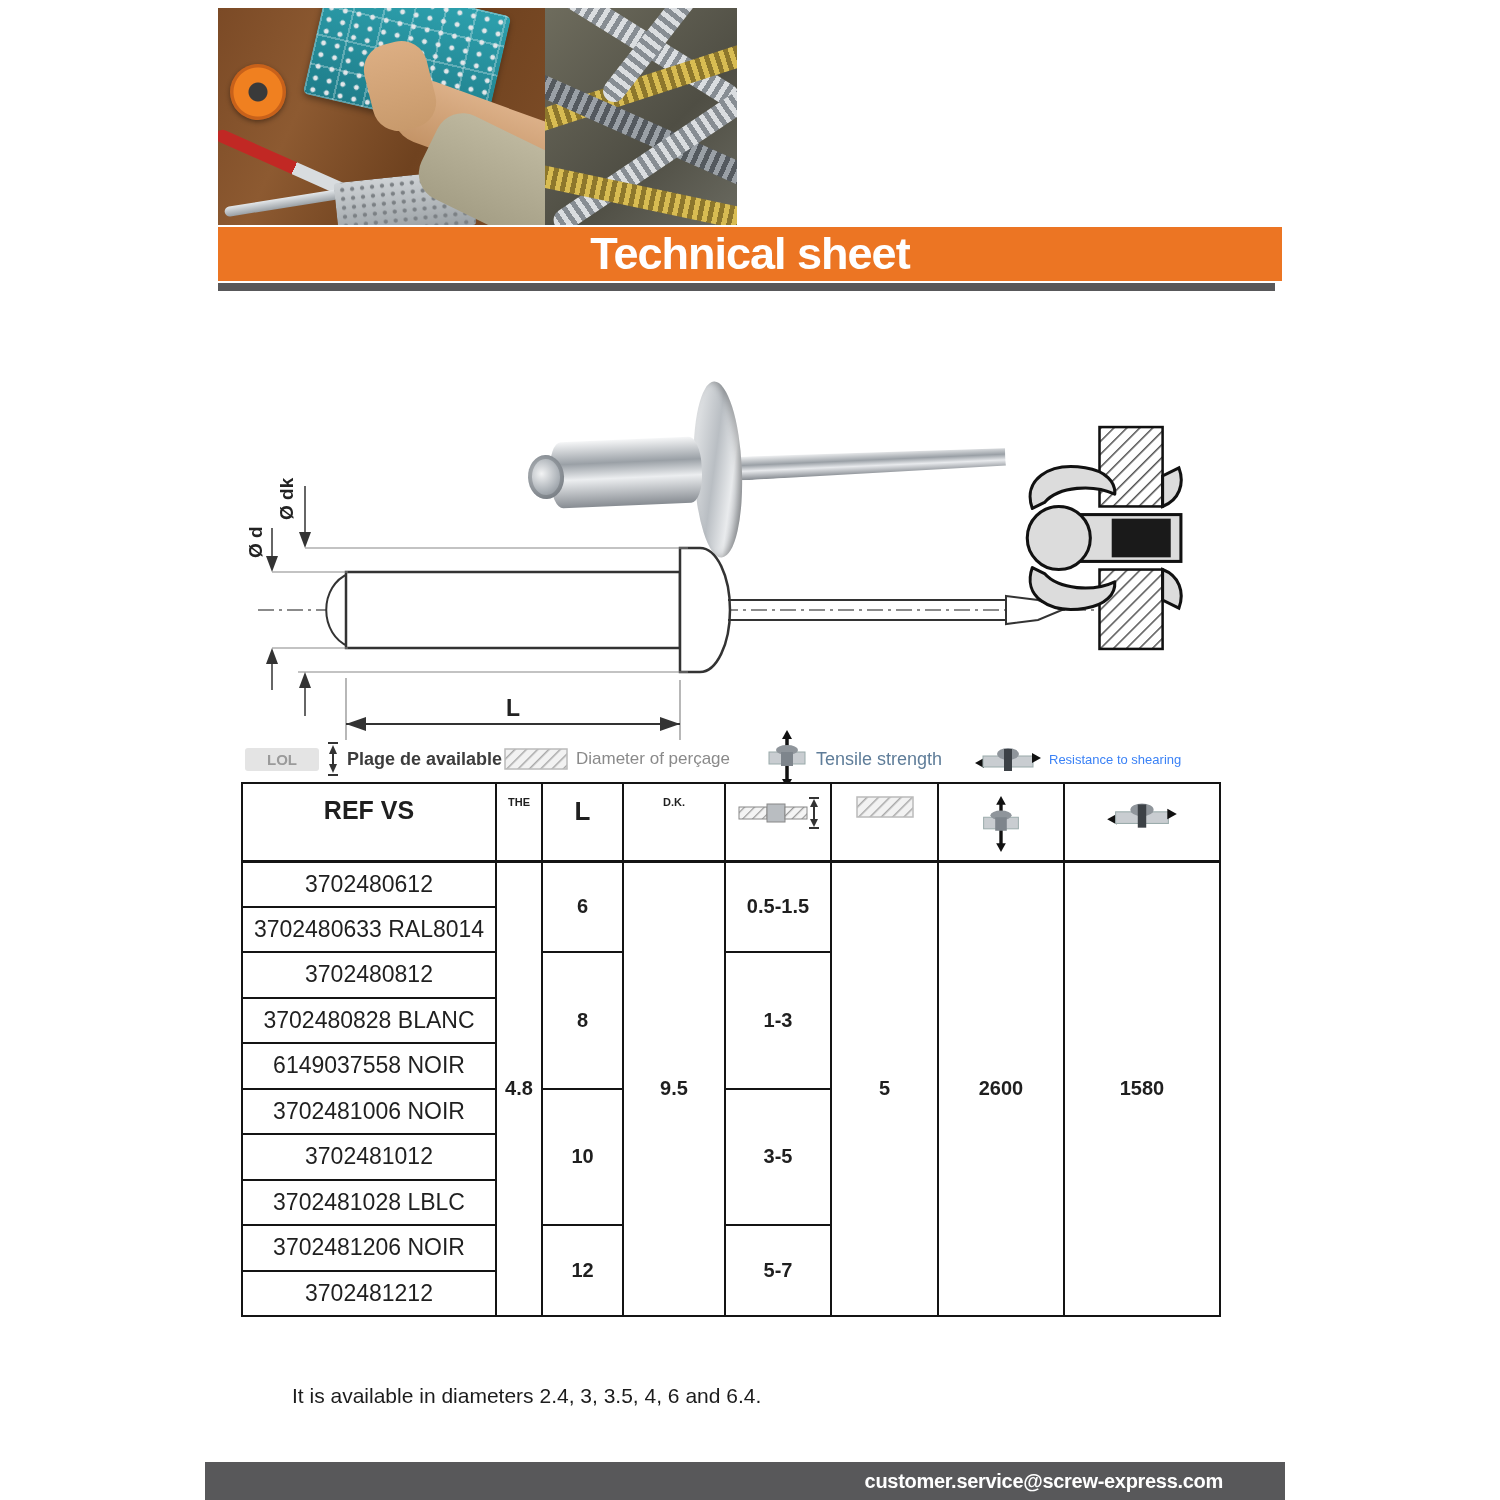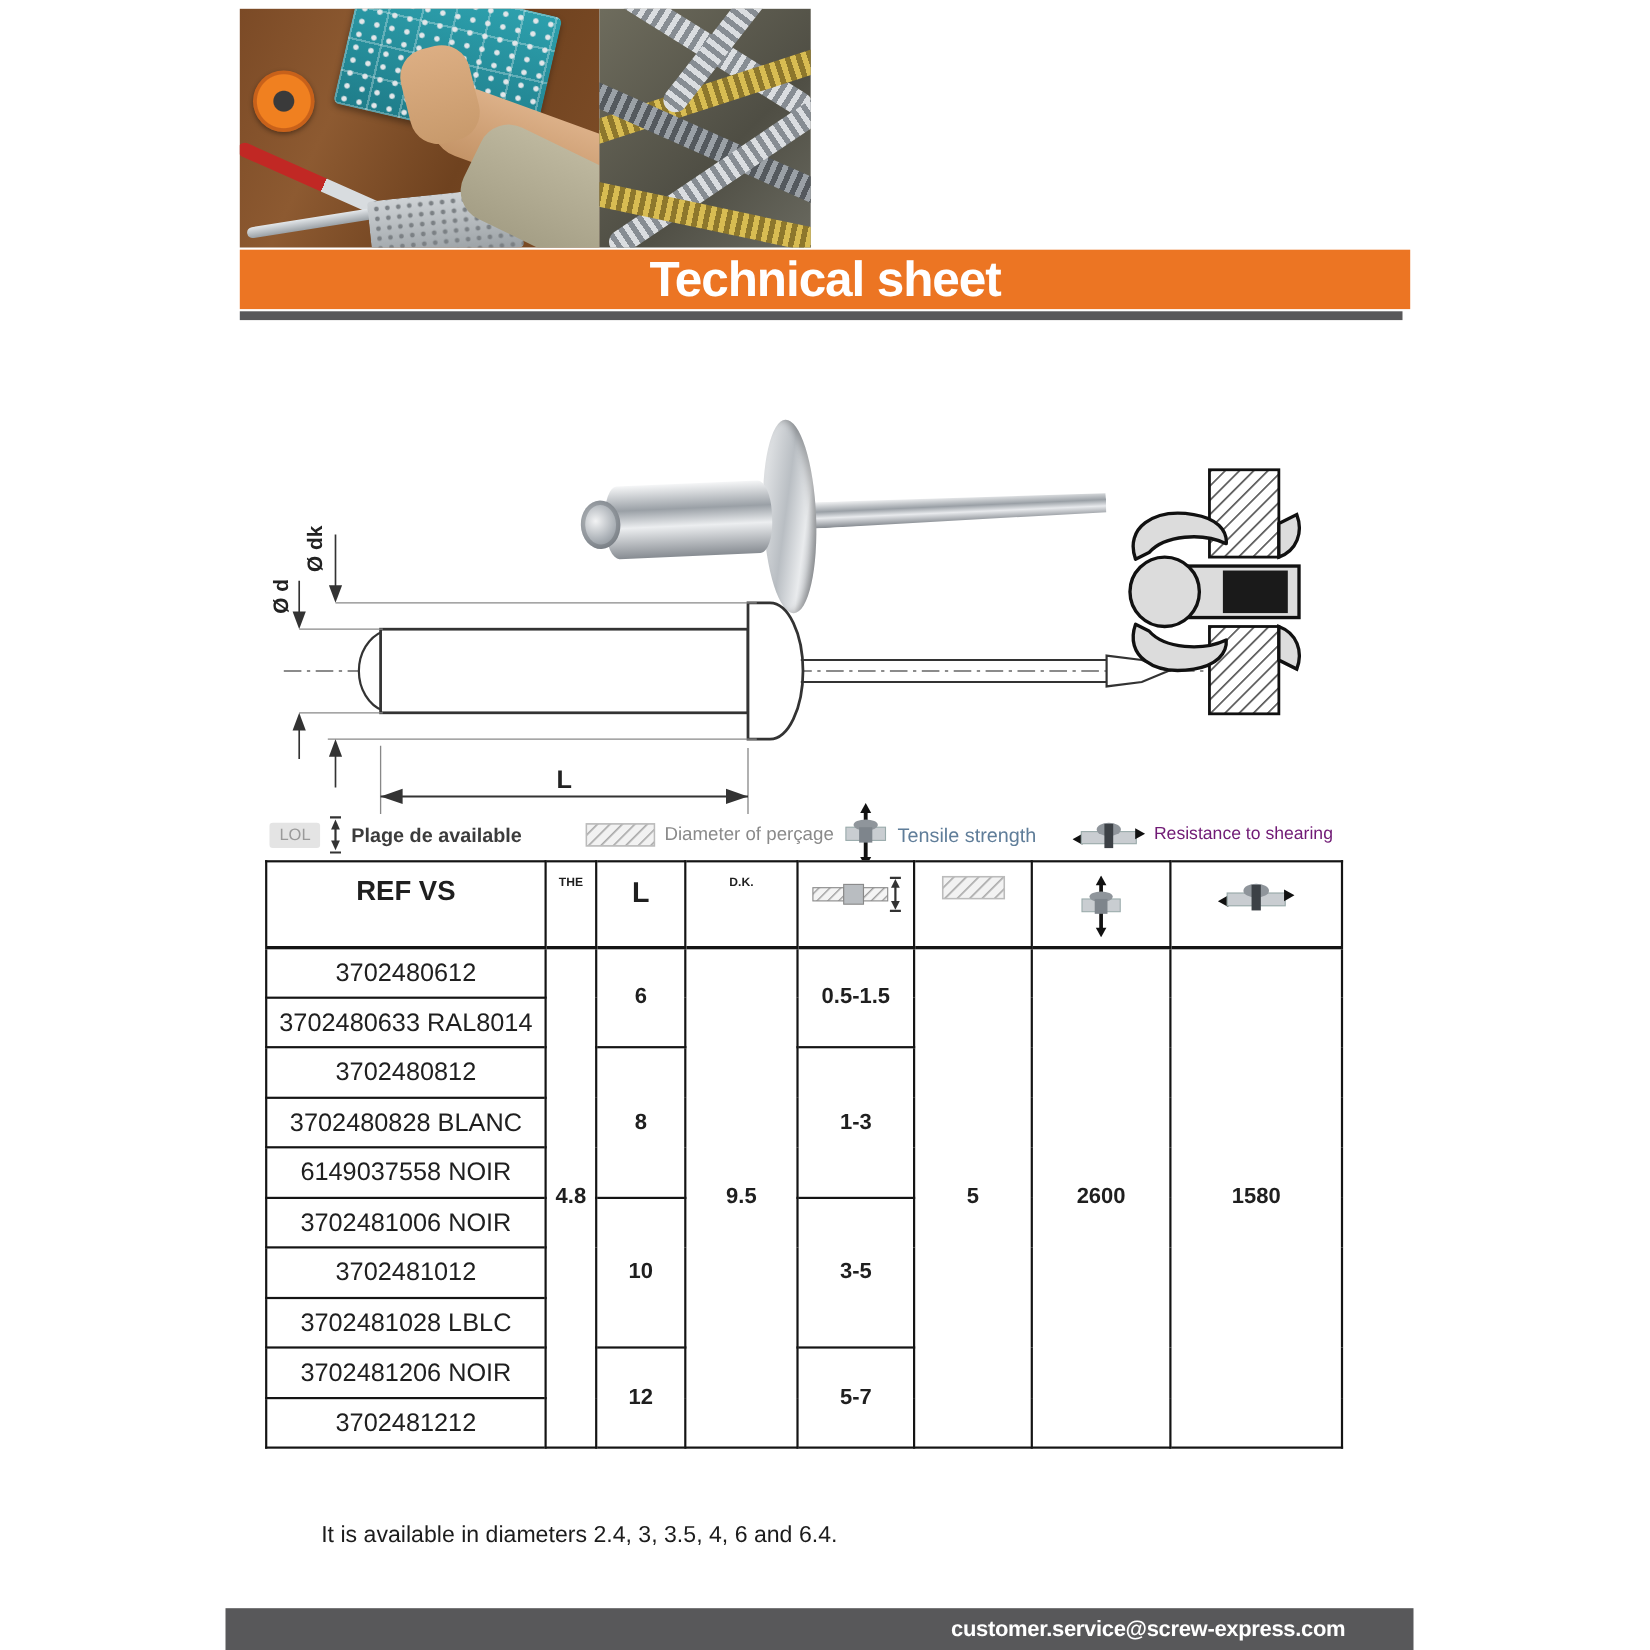--- a/index.html
+++ b/index.html
@@ -73,26 +73,26 @@
     background:radial-gradient(circle at 38% 42%,#f2f3f4,#a7adb3 55%,#6f747a);
     box-shadow:inset 0 0 0 4px rgba(90,95,100,.35);}
 
   
   .tech-drawing{position:absolute;left:248px;top:428px;width:880px;height:330px;}
   .cross-section{position:absolute;left:1012px;top:423px;width:175px;height:230px;}
 
   
   .legend{position:absolute;left:0;top:736px;width:1500px;height:46px;font-size:17px;}
   .legend .item{position:absolute;display:flex;align-items:center;gap:8px;height:46px;}
-  .lol-badge{background:#e4e4e4;color:#9a9a9a;font-weight:normal;font-size:15px;
-    padding:3px 9px;border-radius:3px;}
+  .lol-badge{background:#e4e4e4;color:#9a9a9a;font-weight:bold;font-size:15px;
+    padding:3px 22px;border-radius:3px;}
   .crimp-label{color:#3c3c3c;font-weight:bold;font-size:18px;}
   .gray-label{color:#8a8a8a;}
   .tensile-label{color:#5f7d99;font-size:18px;}
-  .shear-label{color:#701a75;font-size:16px;}
+  .shear-label{color:#3b82f6;font-size:13px;}
 
   
   table.spec{position:absolute;left:241px;top:782px;width:978px;border-collapse:collapse;
     table-layout:fixed;background:#fff;}
   table.spec td,table.spec th{border:2px solid #141414;text-align:center;vertical-align:middle;
     padding:0;overflow:hidden;}
   table.spec thead tr{height:78px;}
   table.spec thead th{vertical-align:top;padding-top:12px;border-bottom:3px solid #141414;text-align:center;}
   table.spec tbody tr{height:45.5px;}
   .h-ref{font-size:25px;font-weight:bold;}
@@ -214,21 +214,21 @@
       <svg width="12" height="38" viewBox="0 0 12 38">
         <line x1="1" y1="3" x2="11" y2="3" stroke="#333" stroke-width="2"></line>
         <polygon points="6,5 2,14 10,14" fill="#333"></polygon>
         <line x1="6" y1="12" x2="6" y2="26" stroke="#333" stroke-width="2"></line>
         <polygon points="6,33 2,24 10,24" fill="#333"></polygon>
         <line x1="1" y1="35" x2="11" y2="35" stroke="#333" stroke-width="2"></line>
       </svg>
       <span class="crimp-label">Plage de available</span>
     </div>
 
-    <div class="item" style="left:532px;">
+    <div class="item" style="left:504px;">
       <svg width="64" height="22" viewBox="0 0 64 22">
         <defs>
           <pattern id="hxD" width="8" height="8" patternUnits="userSpaceOnUse" patternTransform="rotate(45)">
             <rect width="8" height="8" fill="#f2f2f2"></rect>
             <line x1="0" y1="0" x2="0" y2="8" stroke="#a9a9a9" stroke-width="3"></line>
           </pattern>
         </defs>
         <rect x="1" y="1" width="62" height="20" fill="url(#hxD)" stroke="#bbb" stroke-width="1.5"></rect>
       </svg>
       <span class="gray-label">Diameter of perçage</span>

